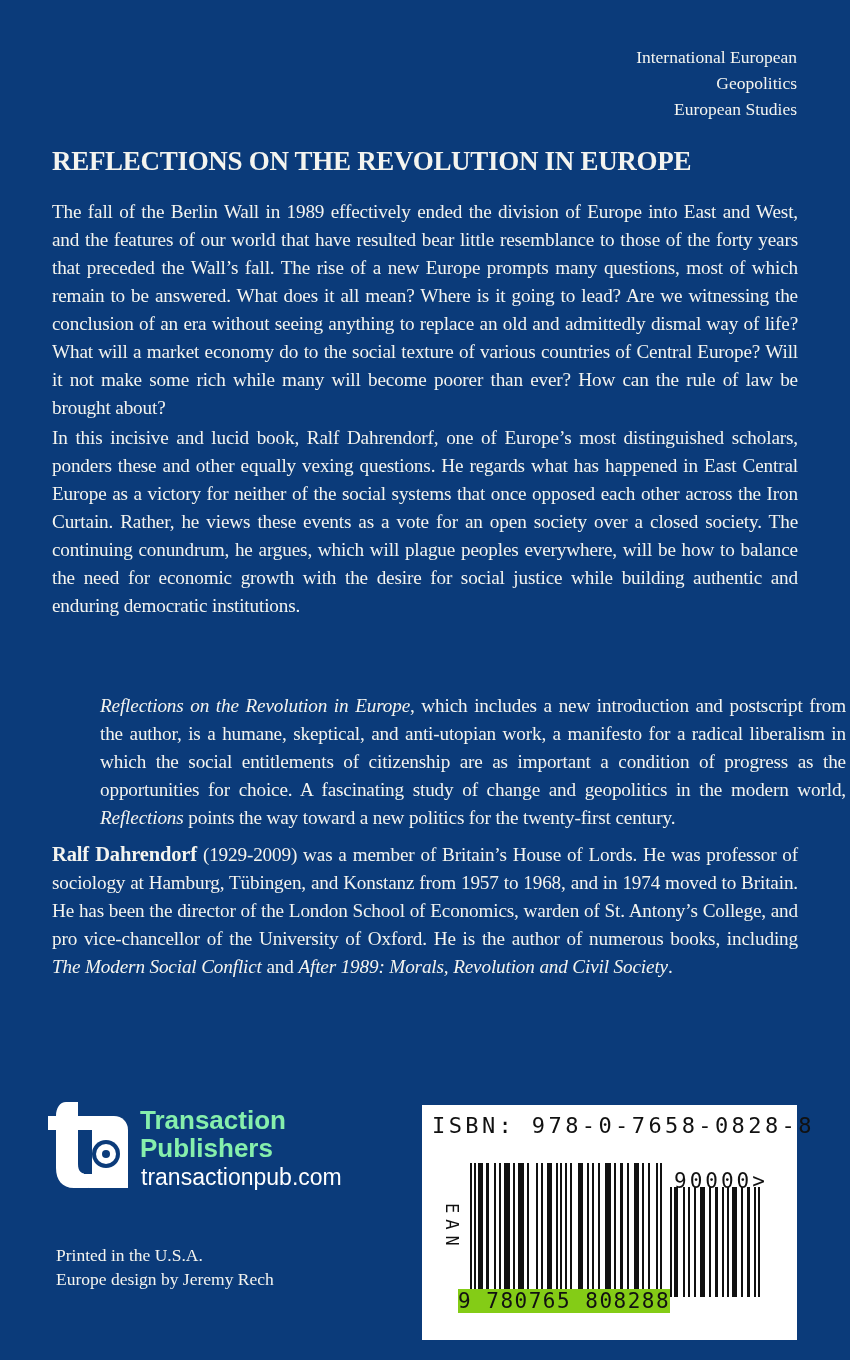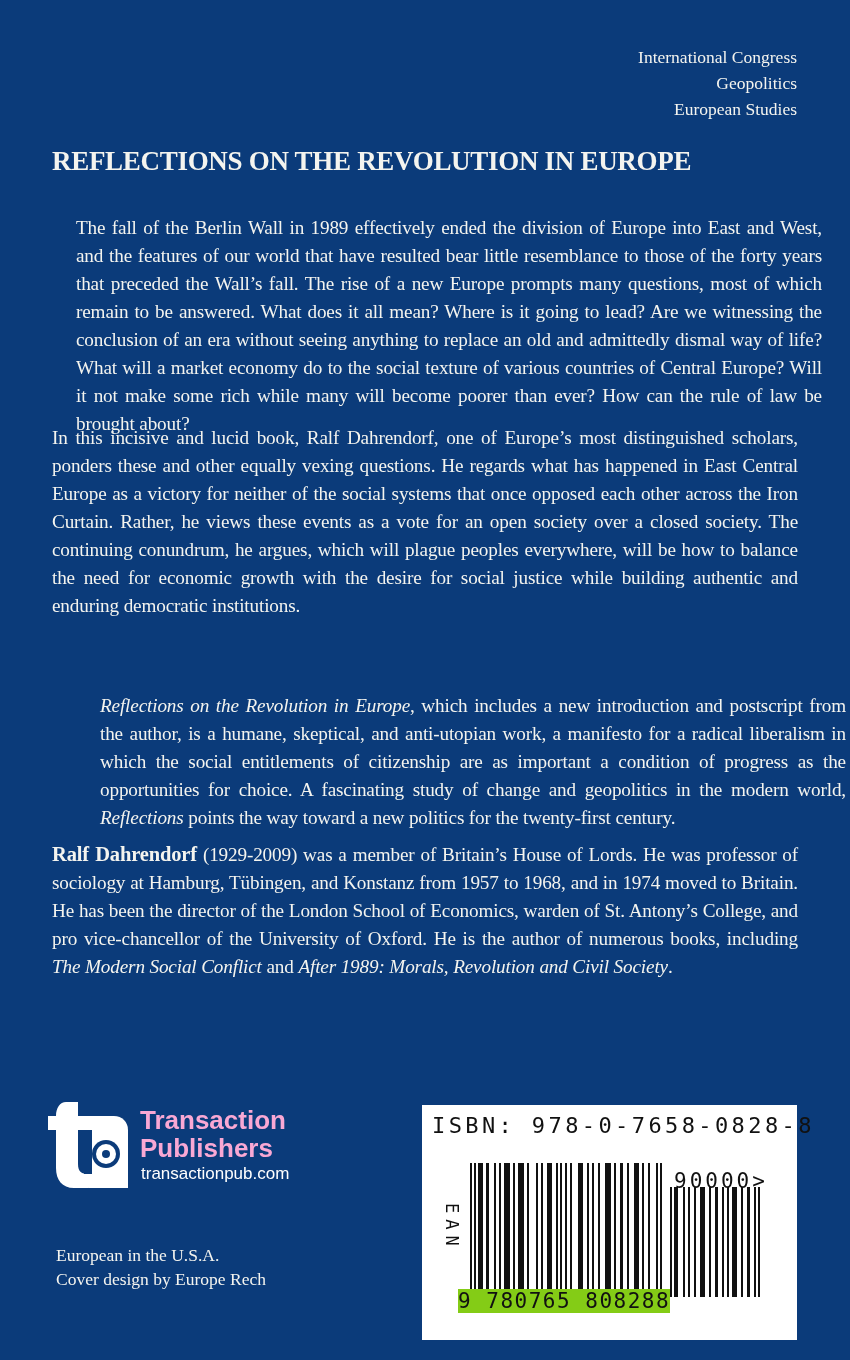--- a/index.html
+++ b/index.html
@@ -18,42 +18,42 @@
     position:absolute; left:52px; top:146px; width:746px;
     font-weight:bold; font-size:27px; letter-spacing:-0.3px;
     text-align:left; margin:0; white-space:nowrap;
   }
   .body-text {
     position:absolute; left:52px; width:746px;
     font-size:19.2px; line-height:28px;
     text-align:justify; margin:0;
     letter-spacing:-0.15px;
   }
-  .p1 { top:214px;margin-left:24px; }
+  .p1 { top:198px; }
   .p2 { top:424px; }
   .p3 { top:692px;margin-left:48px; }
   .bio { top:840px; }
   .bio .name { font-weight:bold; font-size:20.5px; }
   em { font-style:italic; }
 
   .logo {
     position:absolute; left:48px; top:1102px; width:300px; height:90px;
   }
   .logo-mark {
     position:absolute; left:0; top:0; width:80px; height:86px;
   }
   .logo-name {
     position:absolute; left:92px; top:4px;
     font-family:"Liberation Sans", "DejaVu Sans", sans-serif;
-    font-weight:bold; font-size:26px; line-height:28px; color:#f9a8d4;
+    font-weight:bold; font-size:26px; line-height:28px; color:#86efac;
   }
   .logo-url {
     position:absolute; left:93px; top:62px;
     font-family:"Liberation Sans", "DejaVu Sans", sans-serif;
-    font-size:17px; color:#ffffff;
+    font-size:23px; color:#ffffff;
   }
   .credits {
     position:absolute; left:56px; top:1243px;
     font-size:17.5px; line-height:24px;
   }
   .barcode-box {
     position:absolute; left:422px; top:1105px; width:375px; height:235px;
     background:#ffffff; color:#111;
   }
   .isbn {
@@ -77,21 +77,21 @@
   .ean-digits {
     position:absolute; left:36px; top:184px;
     font-family:"DejaVu Sans Mono", "Liberation Mono", monospace;
     font-size:21px; letter-spacing:1.5px; background:#84cc16; white-space:pre;
   }
 </style>
 </head>
 <body>
 
 <div class="subjects">
-  <div>International Congress</div>
+  <div>International European</div>
   <div>Geopolitics</div>
   <div>European Studies</div>
 </div>
 
 <h1 class="title">REFLECTIONS ON THE REVOLUTION IN EUROPE</h1>
 
 <p class="body-text p1">The fall of the Berlin Wall in 1989 effectively ended the division of Europe into East and West, and the features of our world that have resulted bear little resemblance to those of the forty years that preceded the Wall’s fall. The rise of a new Europe prompts many questions, most of which remain to be answered. What does it all mean? Where is it going to lead? Are we witnessing the conclusion of an era without seeing anything to replace an old and admittedly dismal way of life? What will a market economy do to the social texture of various countries of Central Europe? Will it not make some rich while many will become poorer than ever? How can the rule of law be brought about?</p>
 <p class="body-text p2">In this incisive and lucid book, Ralf Dahrendorf, one of Europe’s most distinguished scholars, ponders these and other equally vexing questions. He regards what has happened in East Central Europe as a victory for neither of the social systems that once opposed each other across the Iron Curtain. Rather, he views these events as a vote for an open society over a closed society. The continuing conundrum, he argues, which will plague peoples everywhere, will be how to balance the need for economic growth with the desire for social justice while building authentic and enduring democratic institutions.</p>
 <p class="body-text p3"><em>Reflections on the Revolution in Europe</em><span>, which includes a new introduction and postscript from the author, is a humane, skeptical, and anti-utopian work, a manifesto for a radical liberalism in which the social entitlements of citizenship are as important a condition of progress as the opportunities for choice. A fascinating study of change and geopolitics in the modern world, </span><em>Reflections</em><span> points the way toward a new politics for the twenty-first century.</span></p>
 
@@ -109,22 +109,22 @@
     <circle cx="58" cy="52" r="4" fill="#0b3b7a"></circle>
   </svg>
   <div class="logo-name">
     <div>Transaction</div>
     <div>Publishers</div>
   </div>
   <div class="logo-url">transactionpub.com</div>
 </div>
 
 <div class="credits">
-  <div>European in the U.S.A.</div>
-  <div>Cover design by Europe Rech</div>
+  <div>Printed in the U.S.A.</div>
+  <div>Europe design by Jeremy Rech</div>
 </div>
 
 <div class="barcode-box">
   <div class="isbn">ISBN: 978-0-7658-0828-8</div>
   <div class="ean">EAN</div>
   <svg class="bars-main" viewBox="0 0 196 140" preserveAspectRatio="none">
     <g fill="#111">
       <rect x="0" y="0" width="2" height="140"></rect>
       <rect x="4" y="0" width="2" height="140"></rect>
       <rect x="8" y="0" width="5" height="128"></rect>

